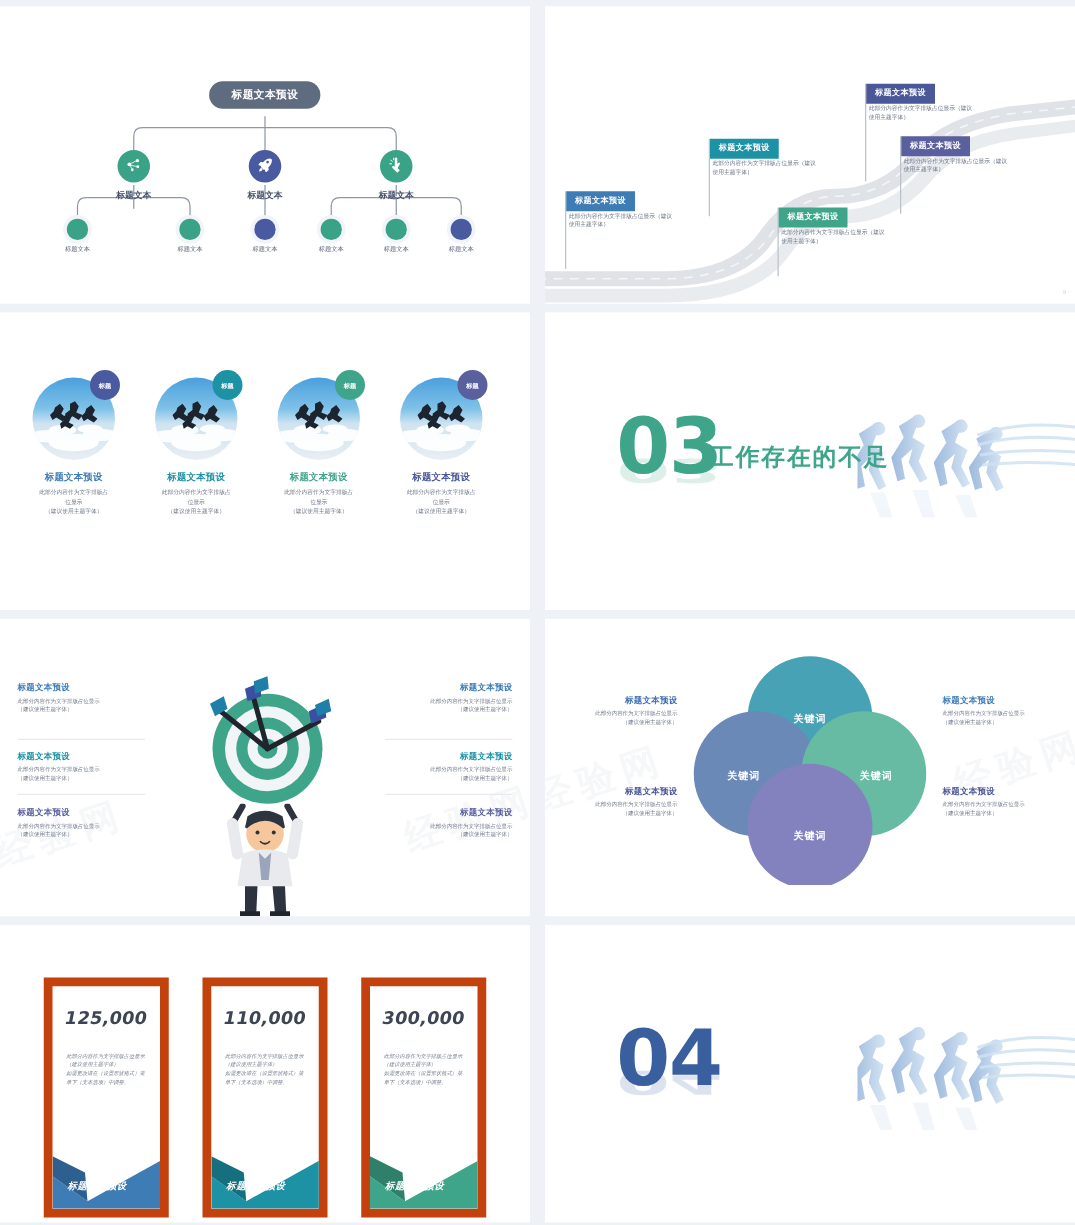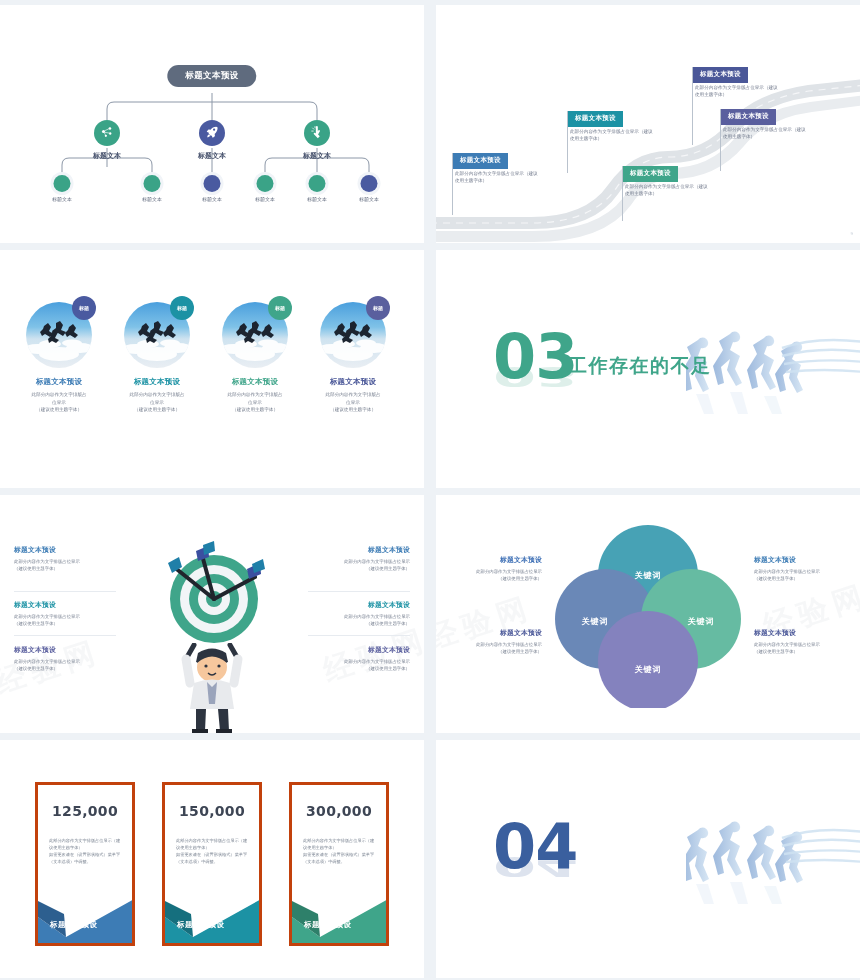--- a/index.html
+++ b/index.html
@@ -136,22 +136,22 @@
   .s6 .txt .d { margin-top: 3px; font-size: 4.4px; line-height: 1.6; color: #737c8d; }
   .s6 .txt.left { text-align: right; left: 14px; }
   .s6 .txt.right { text-align: left; right: 14px; }
   .s6 .wm {
     position: absolute; font-size: 30px; color: rgba(150,160,175,.085);
     font-weight: bold; letter-spacing: 6px; pointer-events: none;
   }
 
   
   .s7 .card {
-    position: absolute; top: 42px; width: 100px; height: 164px;
-    background: #fff; border: 3px solid #c2410c; overflow: hidden;
+    position: absolute; top: 42px; width: 100px; height: 192px;
+    background: #fff; border: 7px solid #c2410c; overflow: hidden; font-style: italic;
   }
   .s7 .card .num {
     position: absolute; left: 0; right: 0; top: 18px; text-align: center;
     font-size: 14px; font-weight: bold; color: #3d4554; letter-spacing: .3px;
   }
   .s7 .card .body {
     position: absolute; left: 11px; right: 11px; top: 52px;
     font-size: 4.2px; line-height: 1.7; color: #77808f;
   }
   .s7 .card .fill { position: absolute; left: 0; bottom: 0; width: 100px; height: 72px; }
@@ -537,21 +537,21 @@
       <div class="fill">
         <svg width="100" height="72" viewBox="0 0 100 72" preserveAspectRatio="none">
           <path d="M0 46 L28 66 L100 26 L100 72 L0 72 Z" fill="#3d7cb5"></path>
           <path d="M0 46 L28 66 L26 43 L0 30 Z" fill="#2d5f8f"></path>
         </svg>
       </div>
       <div class="lbl">标题文本预设</div>
     </div>
 
     <div class="card" style="left:162px;">
-      <div class="num">150,000</div>
+      <div class="num">110,000</div>
       <div class="body">此部分内容作为文字排版占位显示（建议使用主题字体）<br>如需更改请在（设置形状格式）菜单下（文本选项）中调整。</div>
       <div class="fill">
         <svg width="100" height="72" viewBox="0 0 100 72" preserveAspectRatio="none">
           <path d="M0 46 L28 66 L100 26 L100 72 L0 72 Z" fill="#1c92a4"></path>
           <path d="M0 46 L28 66 L26 43 L0 30 Z" fill="#156f7e"></path>
         </svg>
       </div>
       <div class="lbl">标题文本预设</div>
     </div>
 

